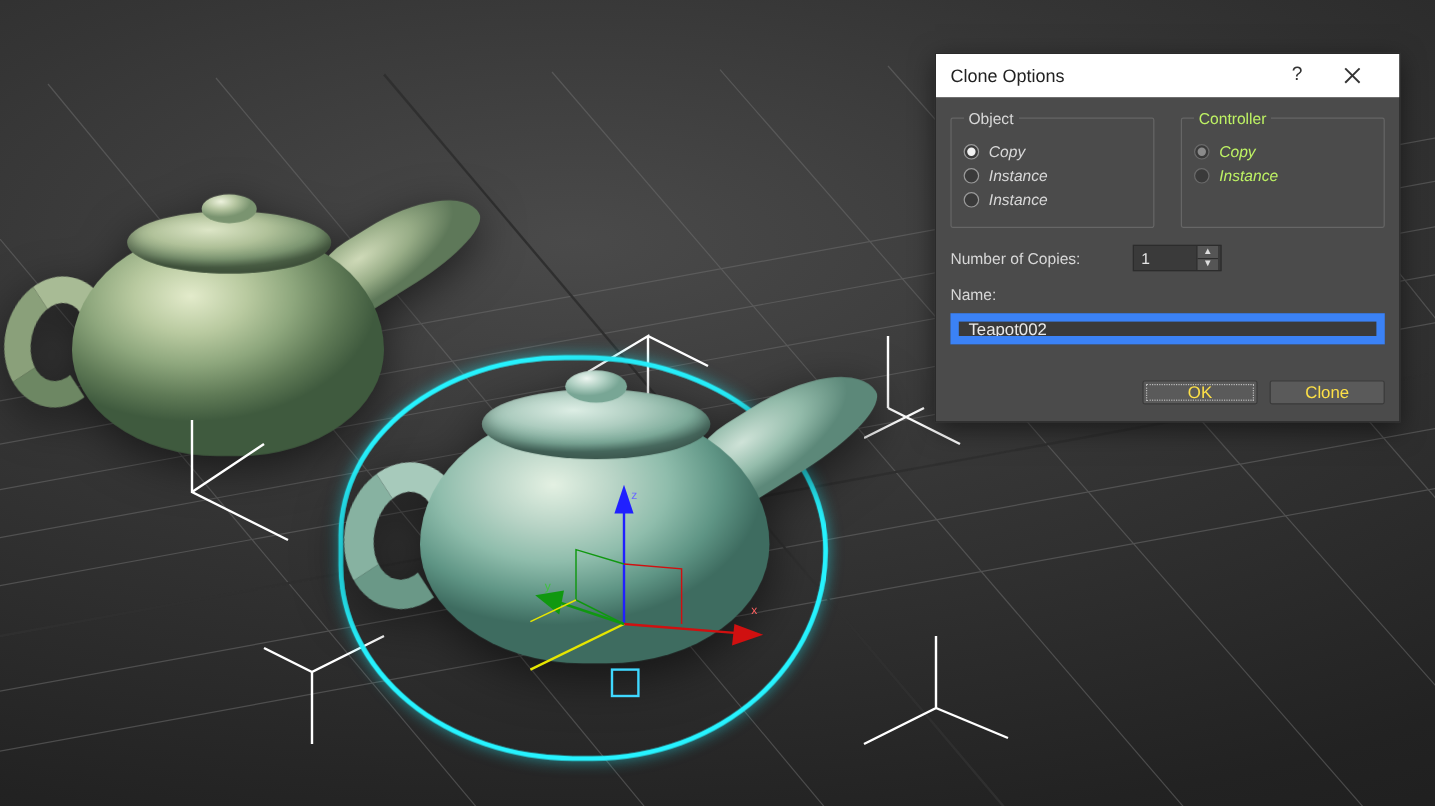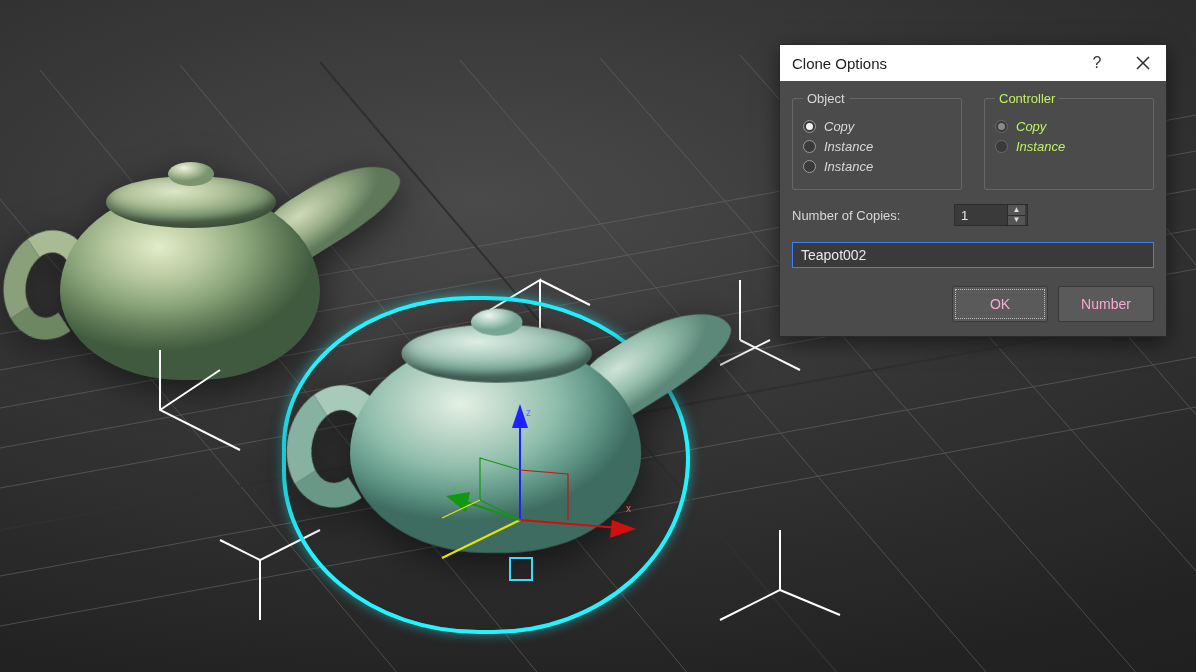--- a/index.html
+++ b/index.html
@@ -74,21 +74,21 @@
   .gizmo { position:absolute; left:430px; top:400px; width:220px; height:200px; pointer-events:none;}
 
   
   .dialog {
     position:absolute; left:779px; top:44px; width:388px;
     background:#4b4b4b; border:1px solid #2a2a2a; box-shadow:0 6px 20px rgba(0,0,0,0.5);
     color:#d8d8d8; font-size:13px;
   }
   .titlebar {
     background:#fff; color:#222; height:36px; display:flex; align-items:center;
-    padding:0 0 0 12px; font-size:15px;
+    padding:0 16px 0 12px; font-size:15px;
   }
   .titlebar .title { flex:1; }
   .titlebar .tbtn {
     width:46px; height:36px; display:flex; align-items:center; justify-content:center;
     cursor:pointer; font-size:16px; color:#333;
   }
   .dlg-body { padding:10px 12px 14px 12px; }
 
   .groups { display:flex; gap:22px; }
   fieldset {
@@ -100,49 +100,49 @@
 
   .radio-row { display:flex; align-items:center; gap:8px; margin:5px 0; cursor:pointer;font-style:italic; }
   .radio {
     width:13px; height:13px; border-radius:50%; border:1px solid #9a9a9a; background:#3a3a3a;
     display:inline-flex; align-items:center; justify-content:center;
   }
   .radio.checked::after { content:""; width:7px; height:7px; border-radius:50%; background:#f2f2f2; }
   fieldset.disabled .radio { border-color:#6a6a6a; }
   fieldset.disabled .radio.checked::after { background:#8a8a8a; }
 
-  .row { display:flex; align-items:center; margin-top:14px; gap:10px; }
+  .row { display:flex; align-items:center; margin-top:14px; gap:0; }
   .row .lbl { flex:0 0 152px; }
 
   .spinner {
     display:flex; align-items:stretch; background:#3a3a3a; border:1px solid #2c2c2c; height:22px;
     width:74px;
   }
   .spinner input {
     width:52px; background:transparent; border:none; color:#e6e6e6; font-size:13px;
     padding:0 6px; outline:none;
   }
   .spinner .arrows {
     width:18px; display:flex; flex-direction:column; border-left:1px solid #2c2c2c;
   }
   .spinner .arrows div {
     flex:1; display:flex; align-items:center; justify-content:center; cursor:pointer;
     font-size:8px; line-height:1; color:#ddd; background:#555;
   }
   .spinner .arrows div:first-child { border-bottom:1px solid #2c2c2c; }
 
   .name-input {
-    margin-top:4px; width:100%; background:#3a3a3a; border:1px solid #3b82f6;
+    margin-top:4px; width:100%; background:#3a3a3a; border:7px solid #3b82f6;
     color:#e9e9e9; font-size:14px; padding:4px 8px; outline:none; height:26px;
   }
 
   .btn-row { display:flex; justify-content:flex-end; gap:10px; margin-top:18px; }
   .btn {
-    min-width:96px; height:36px; background:#5a5a5a; color:#f9a8d4; border:1px solid #3a3a3a;
-    font-size:14px; cursor:pointer; border-radius:2px;
+    min-width:96px; height:20px; background:#5a5a5a; color:#fde047; border:1px solid #3a3a3a;
+    font-size:14px; cursor:pointer; border-radius:2px;margin-top:12px;
   }
   .btn.default { outline:1px dotted #bcbcbc; outline-offset:-4px; }
 
 </style>
 </head>
 <body>
 
 <div class="viewport">
 
   <svg class="grid-svg" viewBox="0 0 1196 672" preserveAspectRatio="none">
@@ -278,21 +278,22 @@
       <div class="spinner">
         <input value="1" style="">
         <div class="arrows">
           <div>▲</div>
           <div>▼</div>
         </div>
       </div>
     </div>
 
     <div class="row" style="margin-top:12px; display:block;">
+      <div class="lbl" style="margin-bottom:4px;">Name:</div>
       <input class="name-input" value="Teapot002" style="">
     </div>
 
     <div class="btn-row">
       <button class="btn default">OK</button>
-      <button class="btn">Number</button>
+      <button class="btn">Clone</button>
     </div>
   </div>
 </div>
 
 </body></html>

